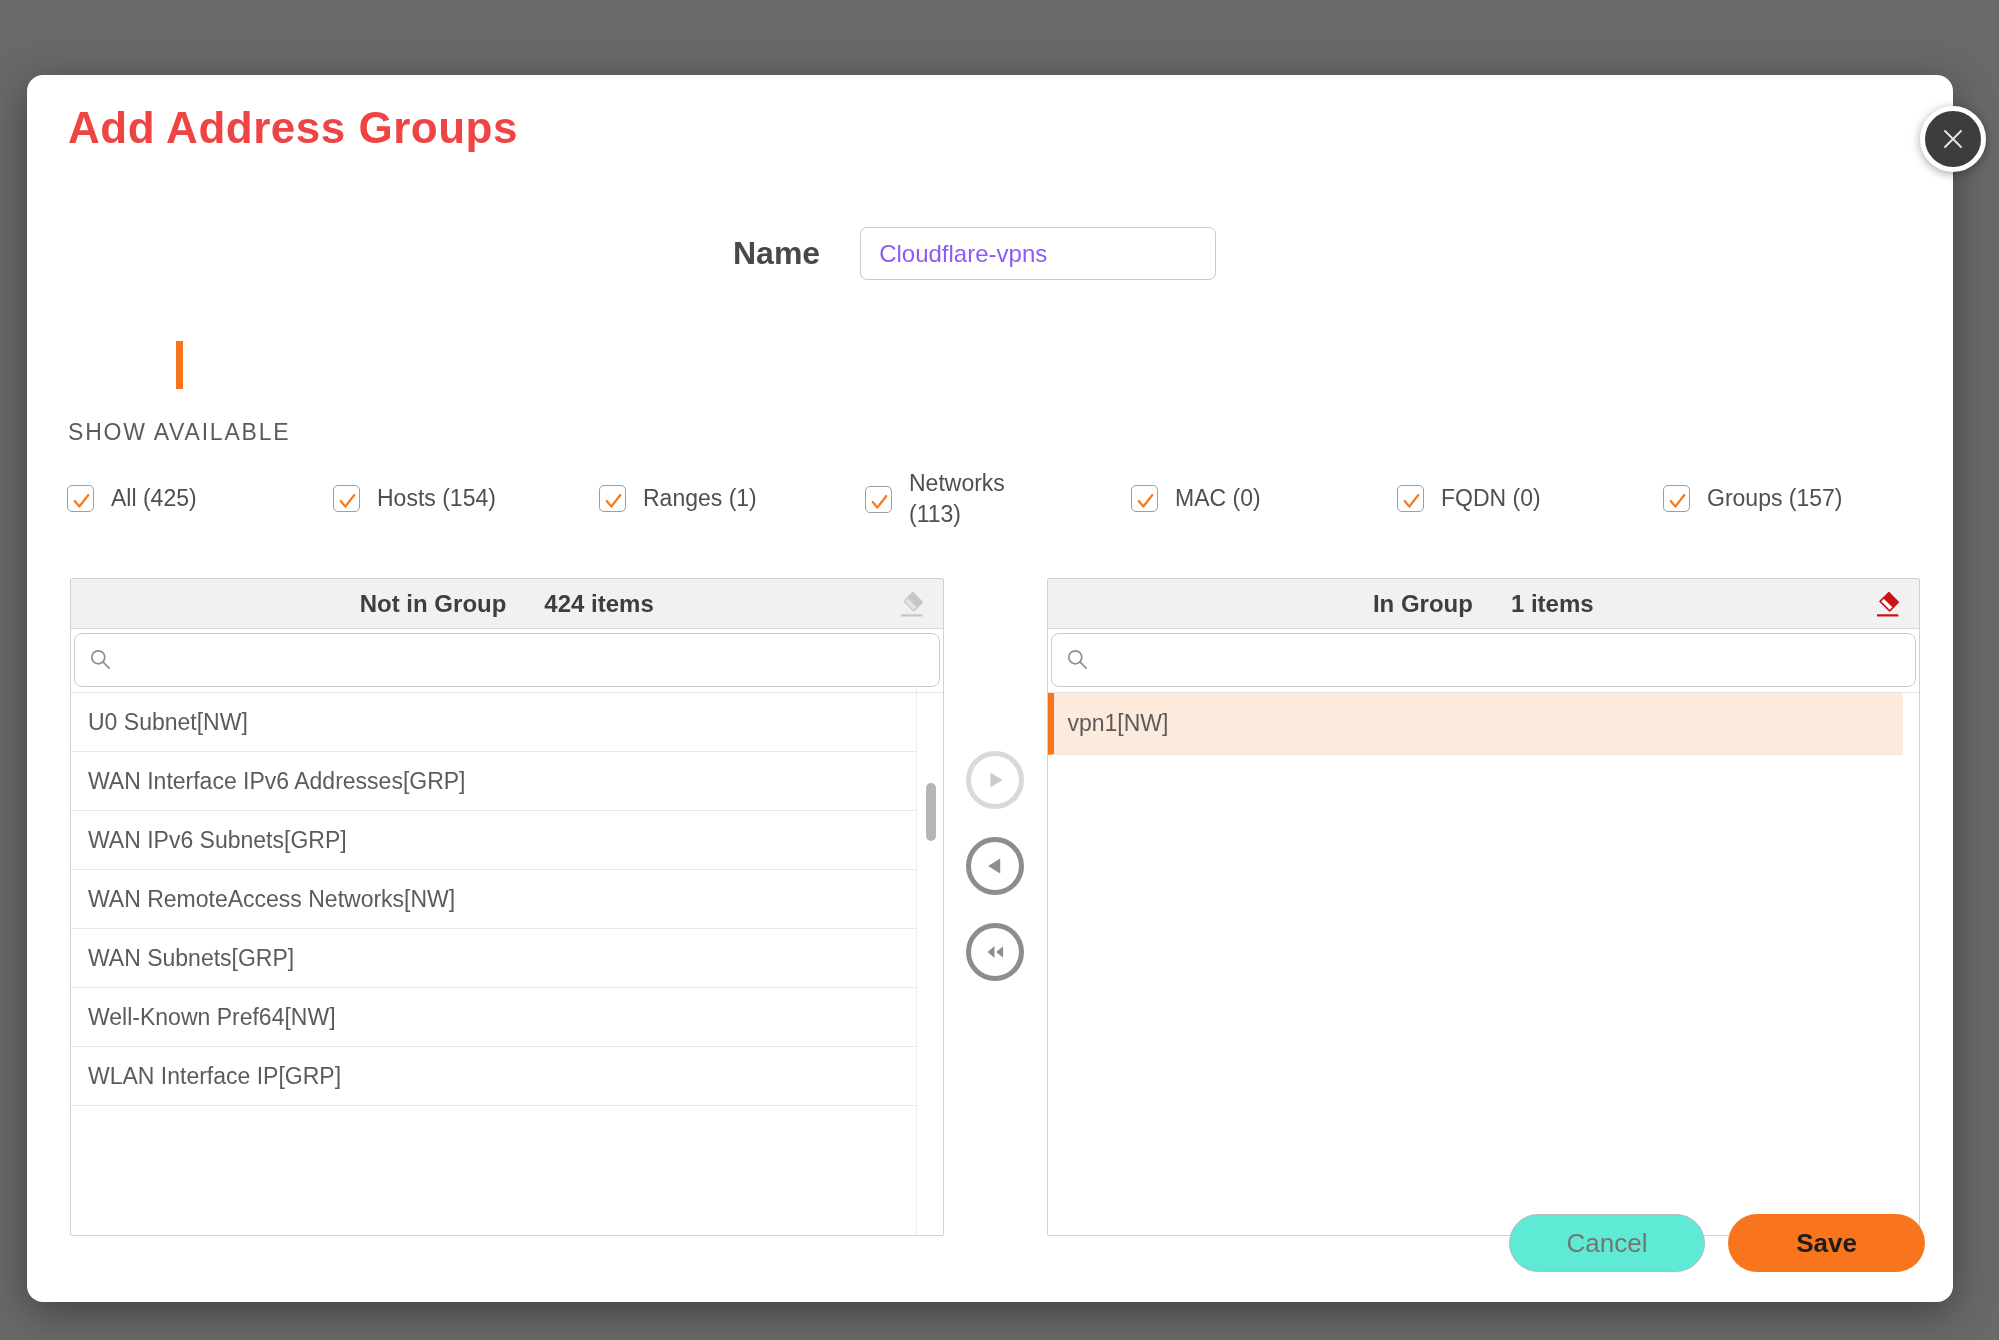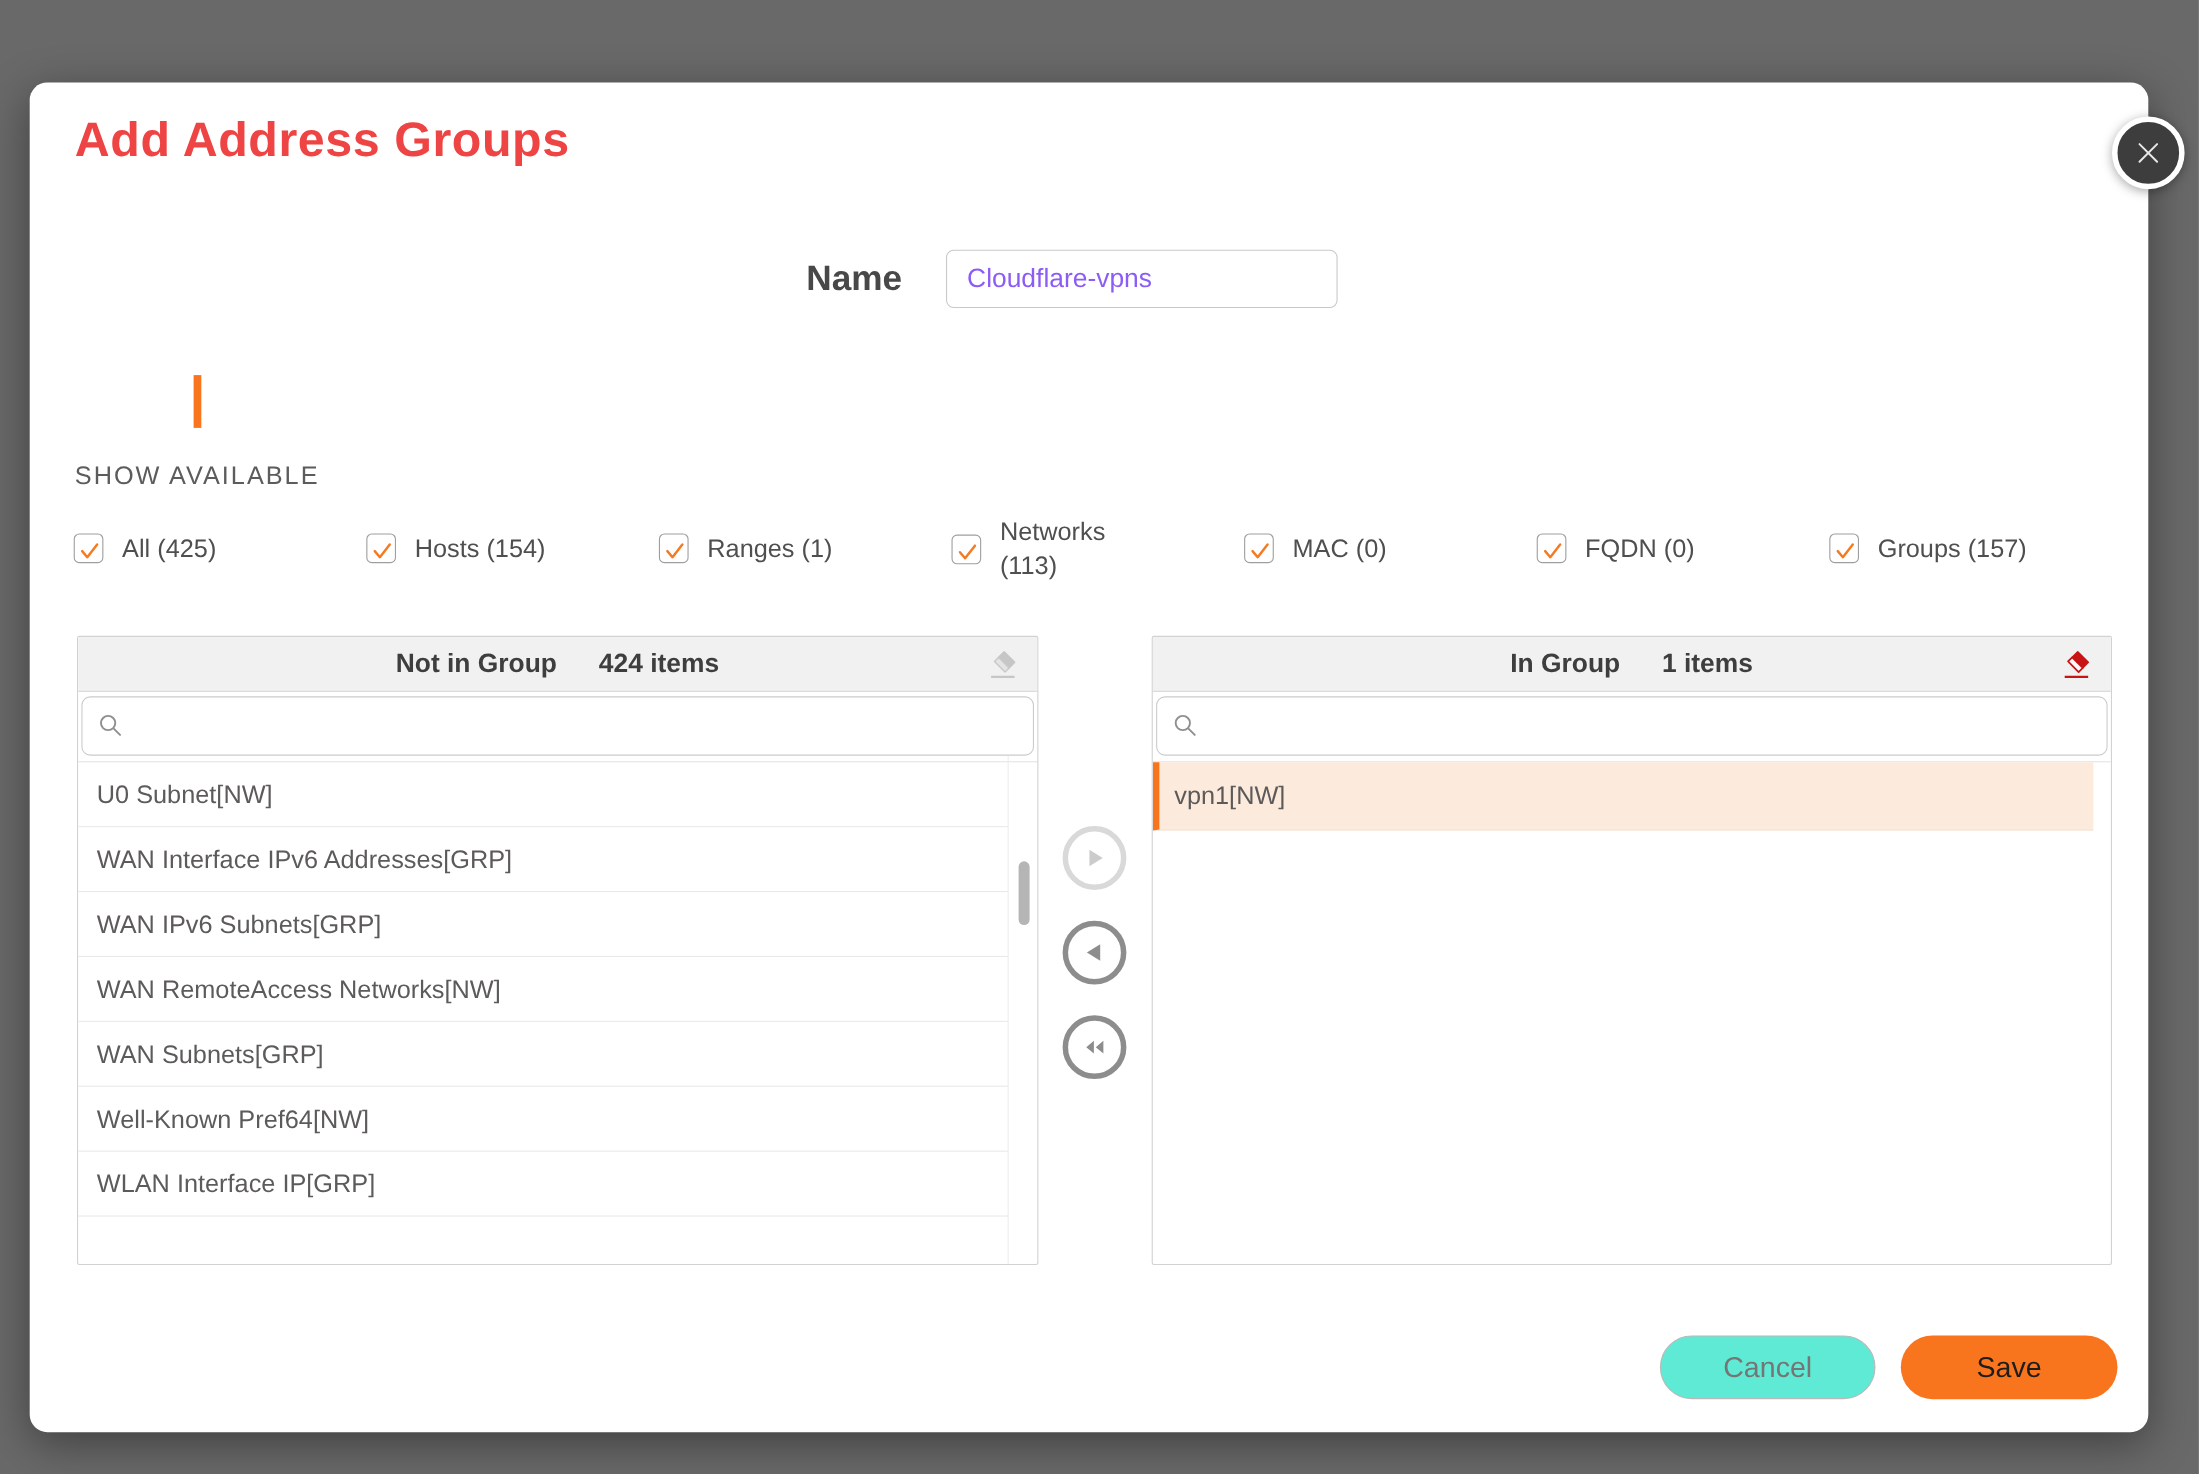--- a/index.html
+++ b/index.html
@@ -31,21 +31,21 @@
   .section-title { font-size:23px; color:#5c5c5c; letter-spacing:1.8px; }
 
   .filters { position:absolute; top:378px; left:40px; right:10px; height:92px;
     display:flex; align-items:center; }
   .filter-item { width:266px; display:flex; align-items:center; gap:17px; cursor:pointer; }
   .checkbox { width:27px; height:27px; min-width:27px; border:1.5px solid #9e9e9e; border-radius:5px;
     background:#fff; display:flex; align-items:center; justify-content:center; }
   .checkbox svg { width:26px; height:26px; margin-top:5px; margin-left:2px; }
   .filter-label { font-size:23px; color:#4f4f4f; white-space:pre-line; line-height:1.35; }
 
-  .panels { position:absolute; top:503px; left:43px; right:33px; height:572px; display:flex; }
+  .panels { position:absolute; top:503px; left:43px; right:33px; height:658px; display:flex; }
   .panel { flex:1; border:1px solid #d2d2d2; border-radius:2px; background:#fff;
     display:flex; flex-direction:column; overflow:hidden; }
 
   .panel-header { height:50px; min-height:50px; background:#f2f1f1; border-bottom:1px solid #dadada;
     display:flex; align-items:center; justify-content:center; gap:38px; position:relative; }
   .ph-title, .ph-count { font-size:24px; font-weight:bold; color:#3e3e3e; }
   .eraser { position:absolute; right:16px; top:50%; transform:translateY(-50%);
     width:32px; height:32px; }
   .eraser svg { width:32px; height:32px; }
   .eraser.enabled { cursor:pointer; }
@@ -72,21 +72,21 @@
     align-items:center; padding-top:173px; gap:28px; }
   .tbtn { width:58px; height:58px; border-radius:50%; background:#fff; border:5px solid #8d8d8d;
     display:flex; align-items:center; justify-content:center; cursor:pointer; padding:0; }
   .tbtn svg { width:30px; height:30px; }
   .tbtn.disabled { border-color:#d9d9d9; cursor:default; }
 
   .footer { position:absolute; right:28px; bottom:30px; display:flex; gap:23px; }
   .btn { height:58px; border-radius:29px; font-size:26px; cursor:pointer;
     font-family:"Liberation Sans","DejaVu Sans",sans-serif; }
   .btn-cancel { width:196px; background:#5eead4; border:1.5px solid #b9b9b9; color:#757575; }
-  .btn-save { width:197px; background:var(--accent,#F9751D); border:none; color:#1d1d1d; }
+  .btn-save { width:197px; background:var(--accent,#F9751D); border:none; color:#1d1d1d;font-weight:bold; }
 </style>
 </head>
 <body>
 
 <div class="backdrop">
   <div class="modal">
 
     <div class="dialog-title">Add Address Groups</div>
 
     <button class="close-btn">

